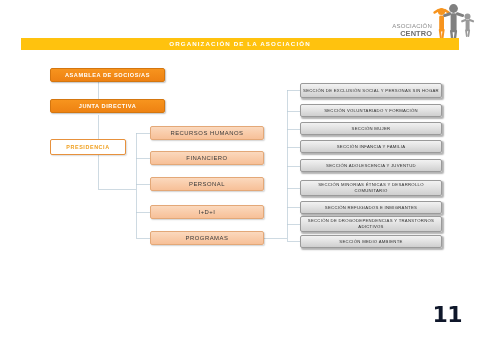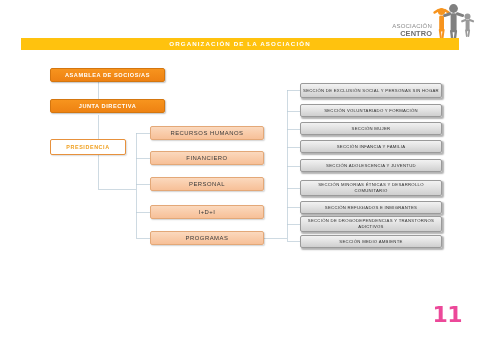--- a/index.html
+++ b/index.html
@@ -159,21 +159,21 @@
     line-height: 5.6px;
   }
 
   
   #page-number {
     position: absolute;
     right: 18px;
     bottom: 12px;
     font-size: 22px;
     font-weight: bold;
-    color: #ec4899;
+    color: #0f172a;
     letter-spacing: -0.5px;
     font-family: "DejaVu Sans", sans-serif;
   }
 </style>
 </head>
 <body>
 
 <div id="slide">
 
   <div id="logo">

